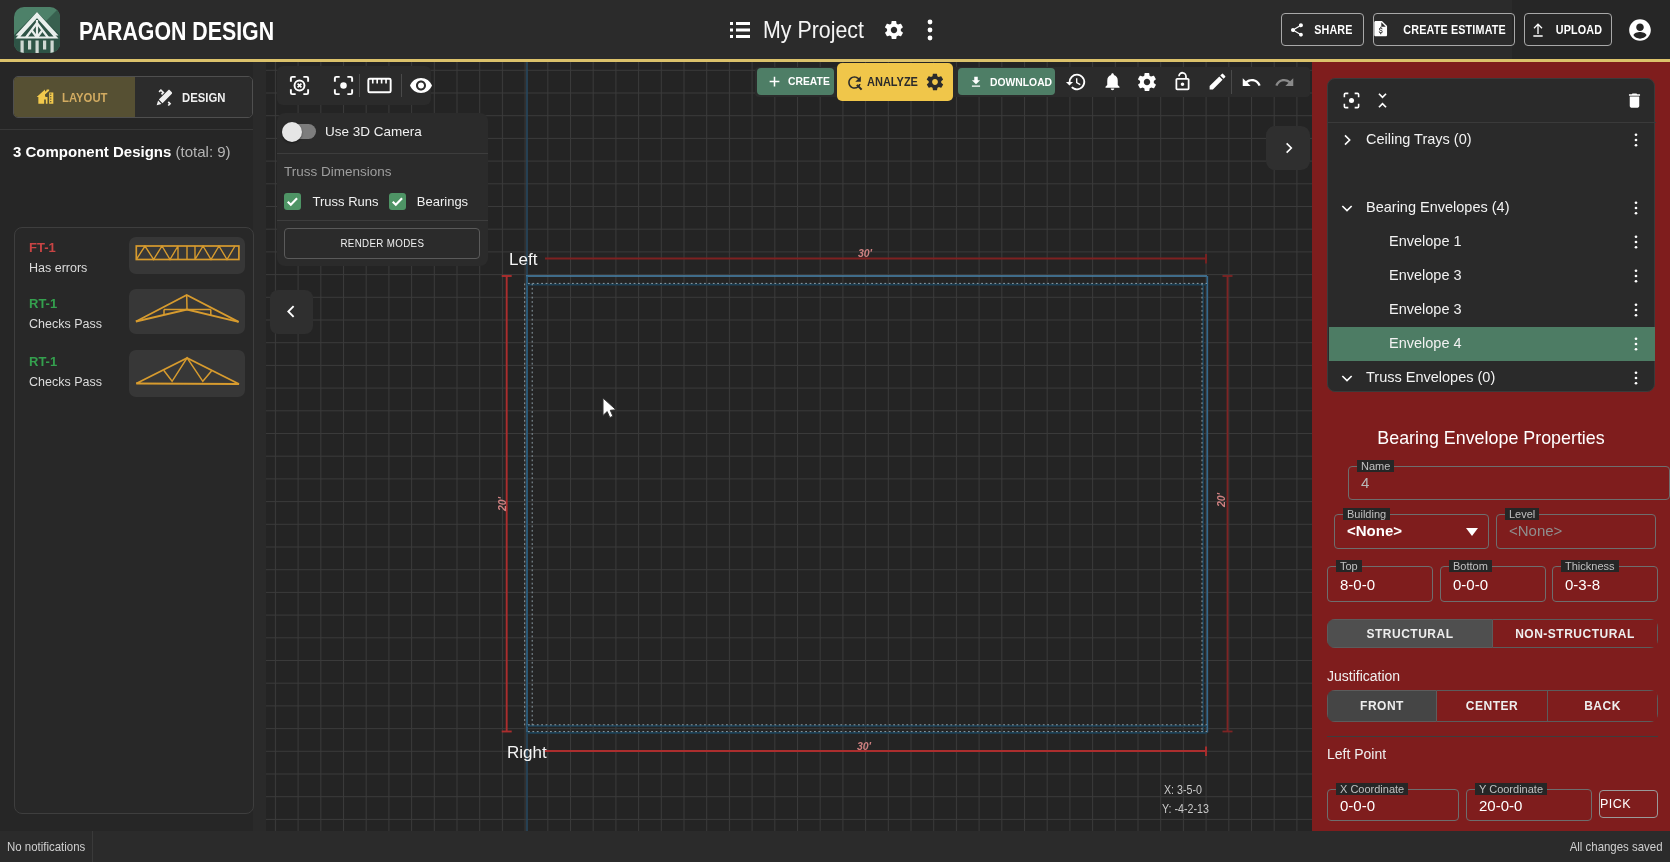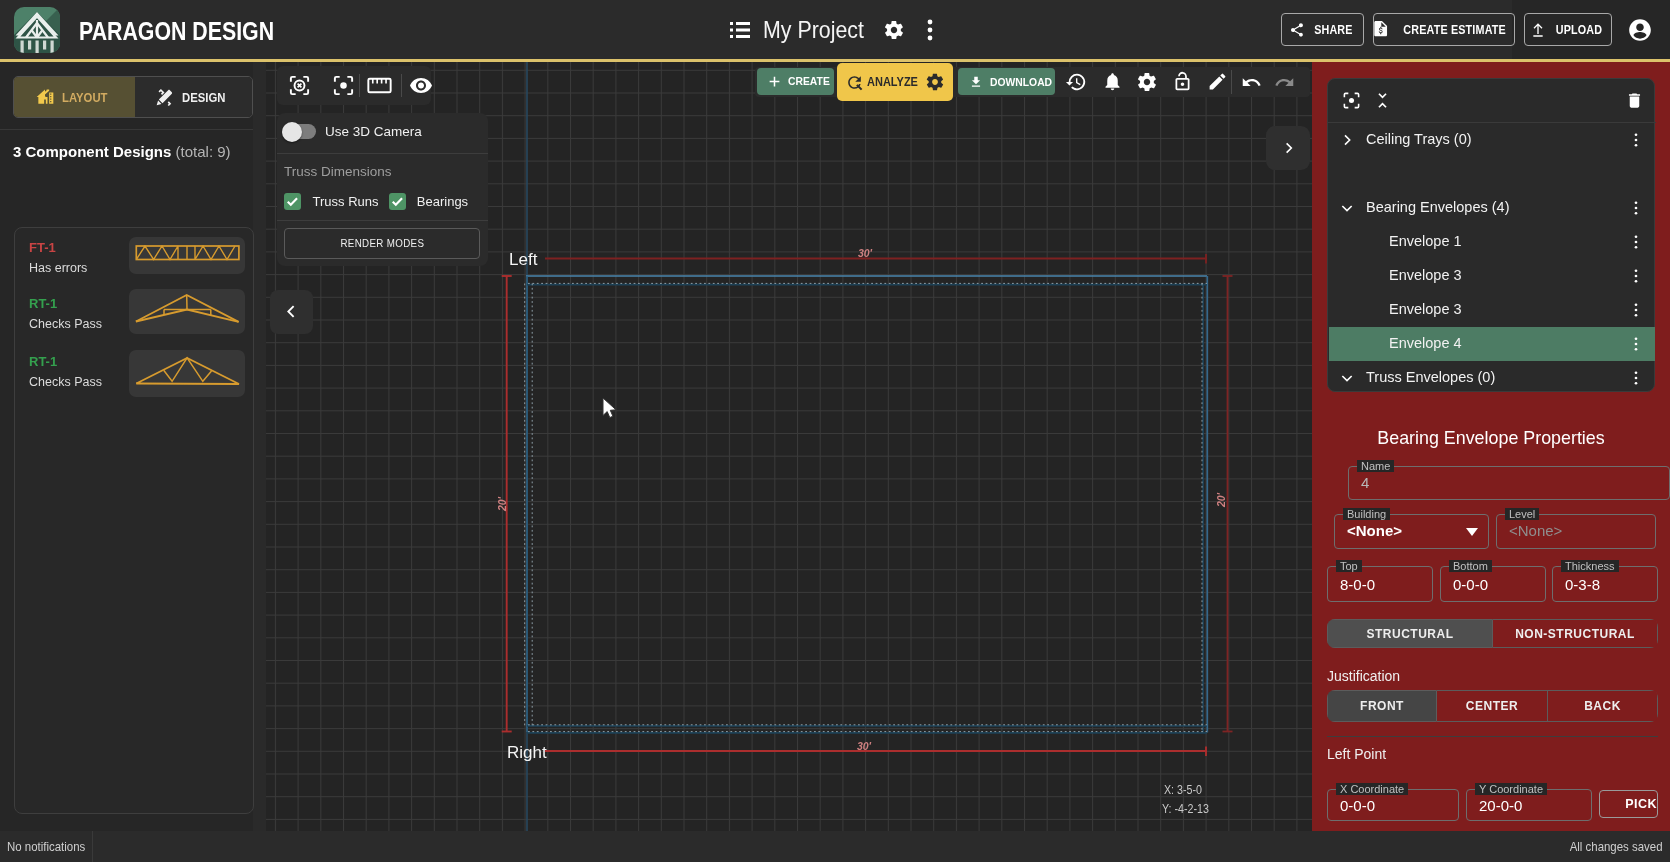--- a/index.html
+++ b/index.html
@@ -458,20 +458,20 @@
     <div class="abs" style="left:15px;top:674px;width:331px;height:1px;background:#3d3d3d"></div>
     <div class="slab" style="left:15px;top:684px">Left Point</div>
     <div class="ofield" style="left:15px;top:727px;width:132px;height:32px">
       <div class="flab">X Coordinate</div>
         <div class="fval">0-0-0</div>
     </div>
     <div class="ofield" style="left:154px;top:727px;width:126px;height:32px">
       <div class="flab">Y Coordinate</div>
         <div class="fval">20-0-0</div>
     </div>
-    <div class="abs" style="left:287px;top:728px;width:59px;height:28px;border:1px solid #9a9a9a;border-radius:4px;color:#fff;font-size:12.5px;font-weight:700;letter-spacing:0.5px;text-align:right;line-height:26px">PICK</div>
+    <div class="abs" style="left:287px;top:728px;width:59px;height:28px;border:1px solid #9a9a9a;border-radius:4px;color:#fff;font-size:12.5px;font-weight:400;letter-spacing:0.5px;text-align:left;line-height:26px">PICK</div>
   </div>
   <div id="footer">
       <span class="l">No notifications</span>
       <span class="r">All changes saved</span>
       <span style="position:absolute;left:92px;top:0;width:1px;height:31px;background:#3a3a3a"></span>
     </div>
 </div>
 
 </body></html>

